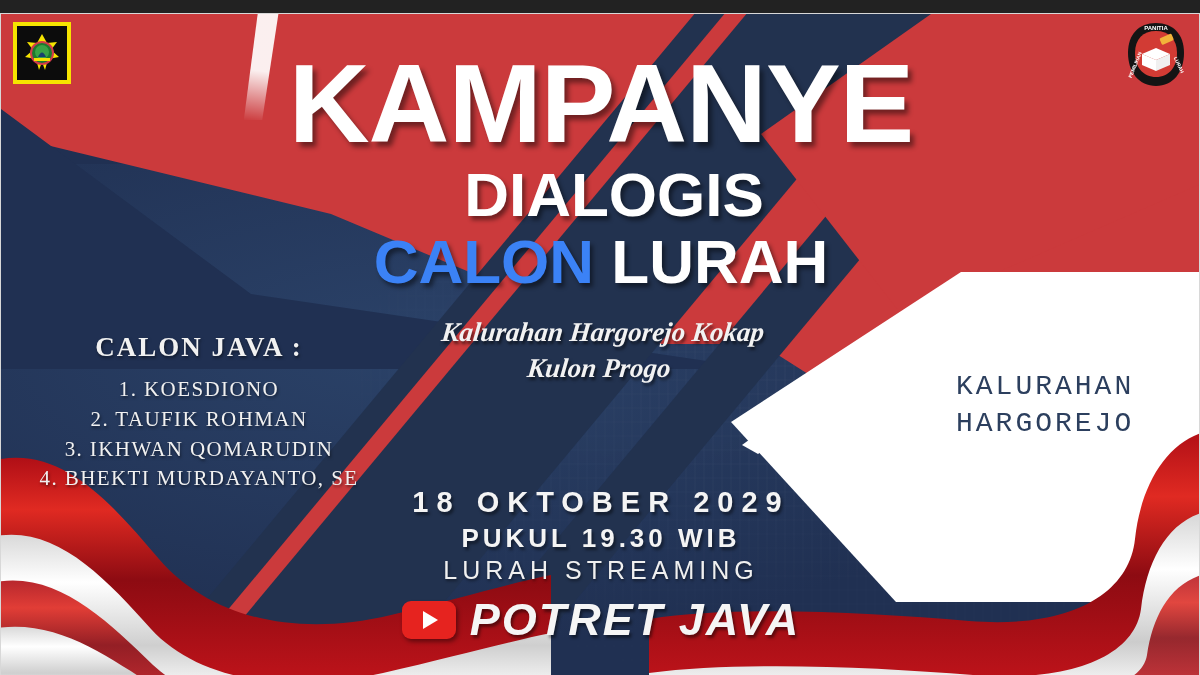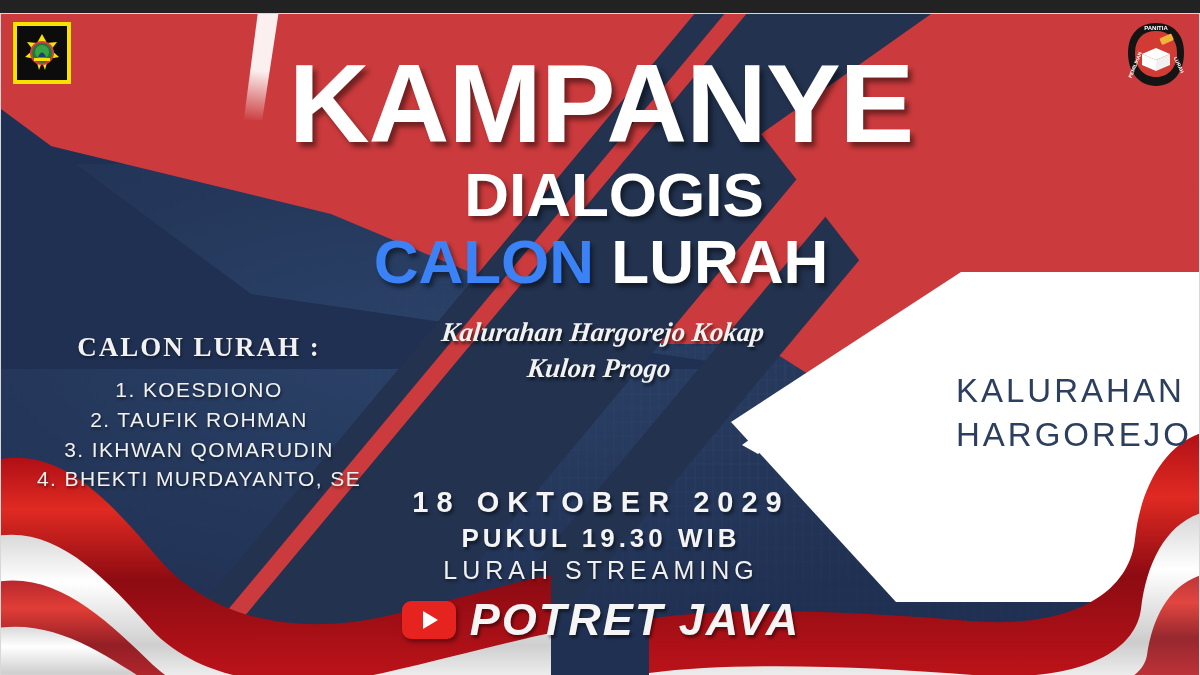--- a/index.html
+++ b/index.html
@@ -157,21 +157,21 @@
     position:absolute; left:18px; top:318px; width:360px; text-align:center;
     color:#f1f1f1;
   }
   .calon-head{
     font-family:"Liberation Serif", serif;
     font-size:27px; font-weight:bold; letter-spacing:2px;
     text-shadow:1px 2px 3px rgba(0,0,0,.5);
     margin-bottom:12px;
   }
   .calon-item{
-    font-family:Liberation Sans, sans-serif;
+    font-family:Liberation Serif, serif;
     font-size:21px; letter-spacing:1.4px; line-height:1.42;
     text-shadow:1px 2px 3px rgba(0,0,0,.5);
     white-space:nowrap;
   }
 
   .datetime{
     position:absolute; left:300px; top:470px; width:600px; text-align:center;
     color:#f4f4f4;
   }
   .d-date{
@@ -212,22 +212,22 @@
     font-weight:bold; font-style:italic; font-size:45px;
     letter-spacing:2px; color:#f5f5f5;
     text-shadow:2px 3px 3px rgba(0,0,0,.45);
   }
 
   .panel-text{
     position:absolute; left:955px; top:355px; width:240px;
     color:#2c3f5e; text-align:left;
   }
   .panel-text div{
-    font-family:Liberation Sans, sans-serif;
-    font-size:33px; font-weight:normal; letter-spacing:3px; line-height:1.32;
+    font-family:Liberation Mono, monospace;
+    font-size:28px; font-weight:normal; letter-spacing:3px; line-height:1.32;
   }
 </style>
 </head>
 <body>
 
 <div id="poster">
 
   <div class="layer">
     <div class="navy-lower"></div>
     <div class="navyglow"></div>
@@ -319,21 +319,21 @@
     <div class="t-dialogis">DIALOGIS</div>
     <div class="t-calonlurah"><span class="red">CALON</span><span> LURAH</span></div>
   </div>
 
   <div class="subtitle">
     <div>Kalurahan Hargorejo Kokap</div>
     <div>Kulon Progo</div>
   </div>
 
   <div class="calon-block">
-    <div class="calon-head">CALON LURAH :</div>
+    <div class="calon-head">CALON JAVA :</div>
     <div class="calon-item">1. KOESDIONO</div>
     <div class="calon-item">2. TAUFIK ROHMAN</div>
     <div class="calon-item">3. IKHWAN QOMARUDIN</div>
     <div class="calon-item">4. BHEKTI MURDAYANTO, SE</div>
   </div>
 
   <div class="datetime">
     <div class="d-date">18 OKTOBER 2029</div>
     <div class="d-time">PUKUL 19.30 WIB</div>
   </div>

